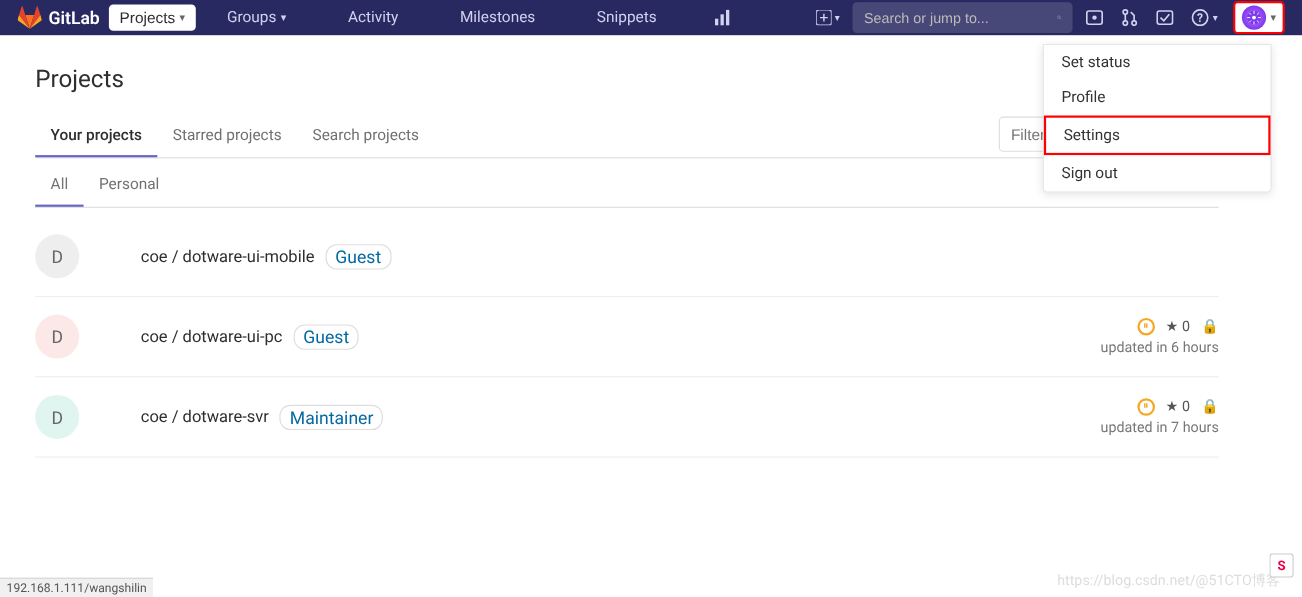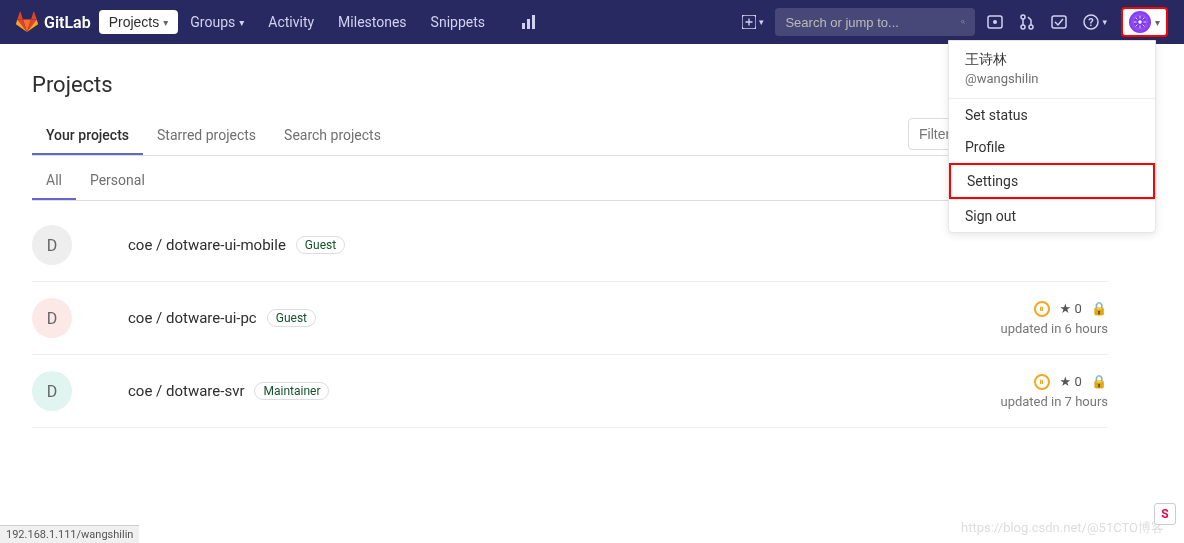--- a/index.html
+++ b/index.html
@@ -1,21 +1,21 @@
 <!DOCTYPE html>
 <html><head>
   <meta charset="utf-8">
   <style>
     * { margin: 0; padding: 0; box-sizing: border-box; }
     body { font-family: -apple-system, BlinkMacSystemFont, "Segoe UI", Roboto, sans-serif; font-size: 14px; color: #2e2e2e; background: #fff; }
-    .topnav { background: #292961; height: 44px; display: flex; align-items: center; padding: 0 16px; color: #fff; }
+    .topnav { background: #292961; height: 32px; display: flex; align-items: center; padding: 0 16px; color: #fff; }
     .logo { display: flex; align-items: center; gap: 6px; margin-right: 8px; }
     .logo-text { font-weight: 600; font-size: 16px; color: #fff; }
     .nav-btn { background: #fff; color: #2e2e2e; border-radius: 4px; padding: 4px 10px; font-size: 14px; display: inline-flex; align-items: center; gap: 4px; cursor: pointer; border: none; }
-    .nav-link { color: #d1d1f0; padding: 0 12px; font-size: 14px; cursor: pointer; display: inline-flex; align-items: center; gap: 4px; }
+    .nav-link { color: #d1d1f0; padding: 0 28px; font-size: 14px; cursor: pointer; display: inline-flex; align-items: center; gap: 4px; }
     .nav-spacer { flex: 1; }
     .nav-icon-btn { color: #d1d1f0; padding: 0 8px; cursor: pointer; display: inline-flex; align-items: center; }
     .search-box { background: rgba(255,255,255,0.15); border-radius: 4px; height: 28px; width: 200px; display: flex; align-items: center; padding: 0 10px; margin: 15px 4px; }
     .search-box input { background: transparent; border: none; color: #ccc; font-size: 13px; flex: 1; outline: none; }
     .search-box input::placeholder { color: #bbb; }
     .avatar-btn { background: #fff; border-radius: 4px; padding: 2px 6px; display: inline-flex; align-items: center; gap: 4px; cursor: pointer; border: 2px solid #ff0000; margin-left: 6px; }
     .avatar-img { width: 22px; height: 22px; border-radius: 50%; background: radial-gradient(circle, #a855f7 30%, #7c3aed 70%); display: flex; align-items: center; justify-content: center; }
     .chevron { font-size: 10px; color: #666; }
     .dropdown { position: absolute; right: 28px; top: 40px; width: 208px; background: #fff; border: 1px solid #e6e6e6; border-radius: 0 0 4px 4px; box-shadow: 0 2px 8px rgba(0,0,0,0.1); z-index: 100; }
     .dropdown-header { padding: 10px 16px 12px; border-bottom: 1px solid #eee; }
@@ -31,21 +31,21 @@
     .tab.active { color: #2e2e2e; border-bottom-color: #6666c4; font-weight: 500; }
     .tabs-spacer { flex: 1; }
     .filter-input { border: 1px solid #ddd; border-radius: 4px; padding: 6px 10px; font-size: 14px; width: 200px; height: 32px; margin-bottom: 4px; }
     .subtabs { display: flex; border-bottom: 1px solid #ddd; margin-top: 6px; }
     .subtab { padding: 10px 14px; color: #707070; cursor: pointer; font-size: 14px; border-bottom: 2px solid transparent; }
     .subtab.active { color: #737373; border-bottom-color: #6666c4; }
     .project-list { margin-top: 8px; }
     .project-row { display: flex; align-items: center; padding: 16px 0; border-bottom: 1px solid #eee; }
     .project-avatar { width: 40px; height: 40px; border-radius: 50%; display: flex; align-items: center; justify-content: center; font-size: 16px; color: #666; margin-right: 16px; }
     .project-name { color: #2e2e2e; font-size: 15px; margin-right: 10px; margin-left: 40px; }
-    .project-role { border: 1px solid #ddd; border-radius: 10px; padding: 1px 8px; font-size: 12px; color: #14532d; }
+    .project-role { border: 1px solid #ddd; border-radius: 10px; padding: 1px 8px; font-size: 16px; color: #0369a1; }
     .project-spacer { flex: 1; }
     .project-stats { display: flex; flex-direction: column; align-items: flex-end; gap: 4px; }
     .stat-icons { display: flex; align-items: center; gap: 10px; font-size: 13px; color: #555; }
     .pipeline-badge { width: 16px; height: 16px; border: 2px solid #f5a623; border-radius: 50%; display: inline-flex; align-items: center; justify-content: center; color: #f5a623; font-size: 10px; }
     .updated-text { color: #777; font-size: 13px; }
     .status-line { position: fixed; bottom: 0; left: 0; background: #f0f0f0; border-top: 1px solid #ccc; padding: 2px 6px; font-size: 11px; color: #555; }
     .watermark { position: fixed; bottom: 6px; right: 20px; color: #ddd; font-size: 13px; }
     .float-badge { position: fixed; bottom: 18px; right: 8px; width: 22px; height: 22px; border: 1px solid #ccc; border-radius: 3px; display: flex; align-items: center; justify-content: center; background: #fff; color: #e04; font-weight: bold; font-size: 12px; }
     svg { display: block; }
   </style>
@@ -131,24 +131,20 @@
           <circle cx="8" cy="8" r="7" fill="#7c3aed"></circle>
           <circle cx="8" cy="8" r="2" fill="#fff"></circle>
           <path d="M8 1v3M8 12v3M1 8h3M12 8h3M3 3l2 2M11 11l2 2M3 13l2-2M11 5l2-2" stroke="#fff" stroke-width="1"></path>
         </svg>
     </span>
     <span class="chevron">▾</span>
   </div>
 </div>
 
 <div class="dropdown">
-  <div class="dropdown-header">
-    <div class="dropdown-name">王诗林</div>
-    <div class="dropdown-username">@wangshilin</div>
-  </div>
   <div class="dropdown-item">Set status</div>
   <div class="dropdown-item">Profile</div>
   <div class="dropdown-item highlighted">Settings</div>
   <div class="dropdown-divider"></div>
   <div class="dropdown-item">Sign out</div>
 </div>
 
 <div class="content">
   <h1 class="page-title">Projects</h1>
 

